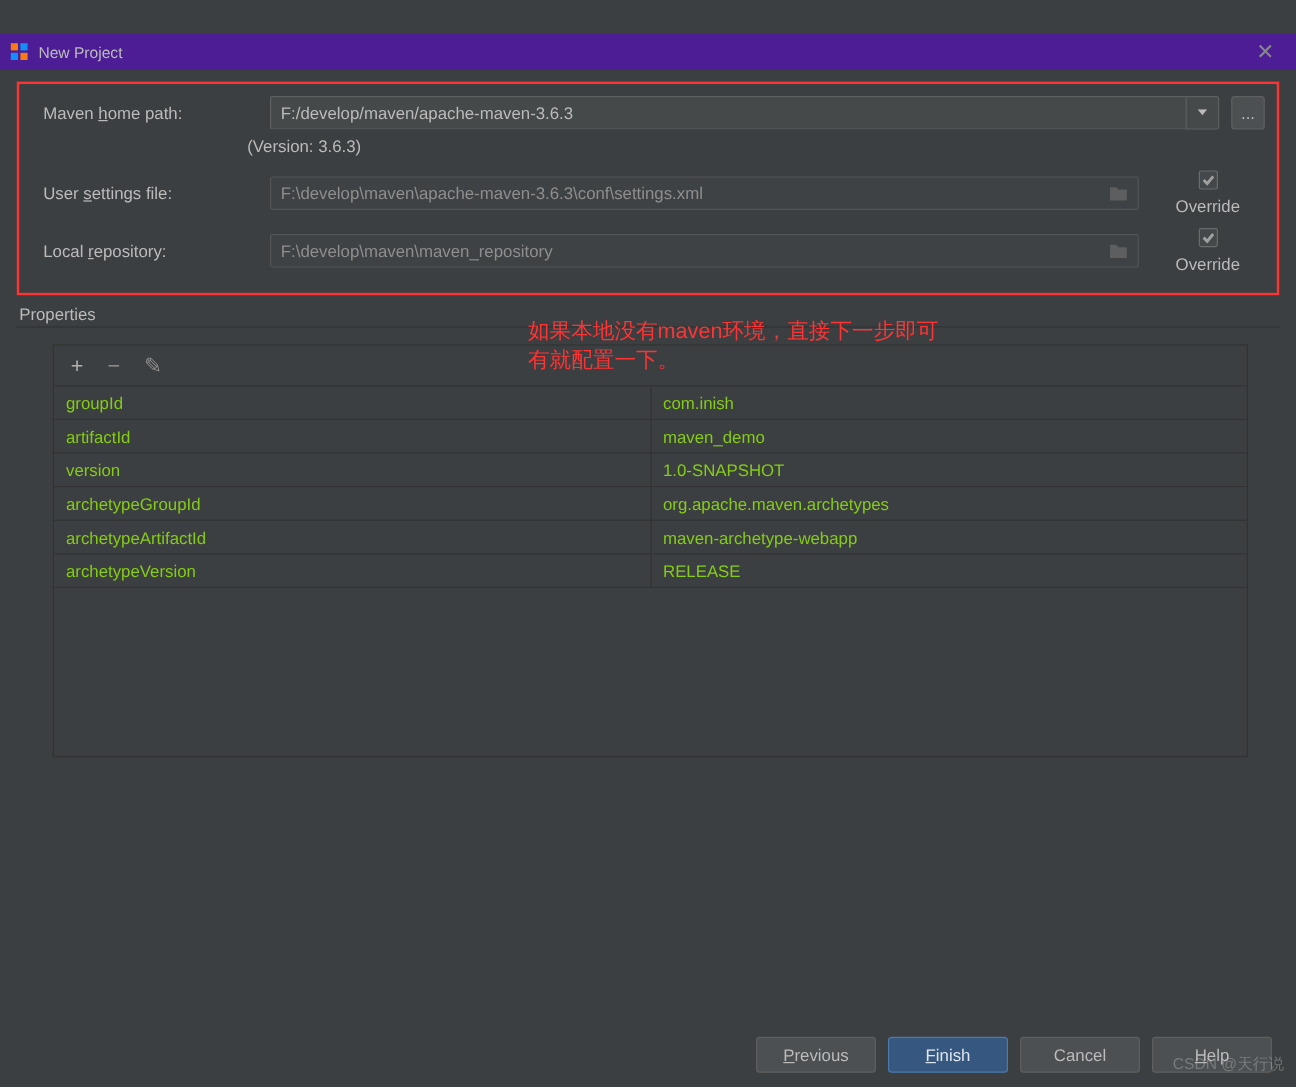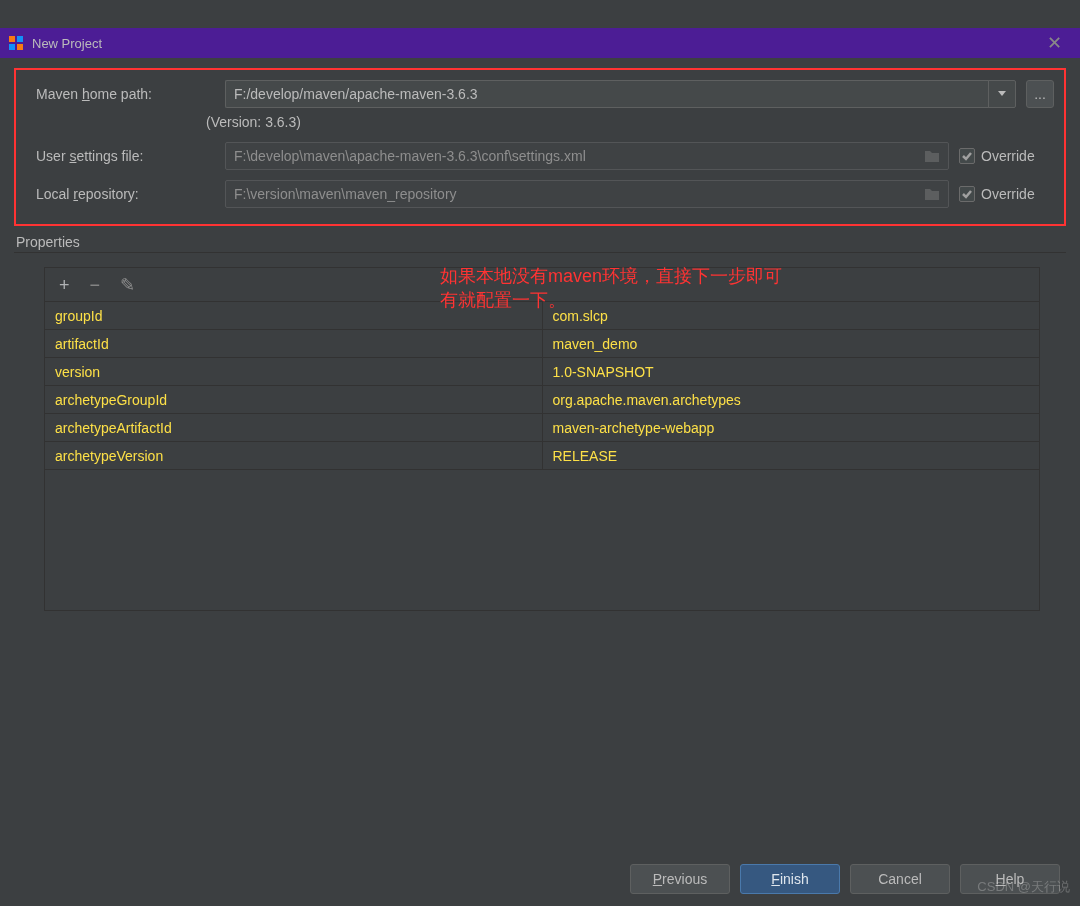--- a/index.html
+++ b/index.html
@@ -13,32 +13,32 @@
   .field-row { display: flex; align-items: center; margin-bottom: 10px; gap: 10px; }
   .field-label { width: 160px; color: #bbbbbb; font-size: 14px; }
   .field-label .mn { text-decoration: underline; }
   .text-input { flex: 1; background: #45494a; border: 1px solid #5e6060; color: #bbbbbb; height: 28px; padding: 0 8px; font-size: 14px; border-radius: 2px; display:flex; align-items:center;margin-left:19px; }
   .text-input.disabled { background: #3f4244; color: #8e8e8e; border-color:#535557;}
   .dd-btn { width: 28px; height: 28px; background: #45494a; border: 1px solid #5e6060; display:flex; align-items:center; justify-content:center; margin-left:-1px; border-radius:0 2px 2px 0;}
   .dd-btn svg { fill:#bbbbbb;}
   .btn-square { width: 28px; height: 28px; background: #4c5052; border: 1px solid #5e6060; color:#bbbbbb; display:flex; align-items:center; justify-content:center; border-radius:3px; font-size:14px;}
   .version-line { margin-left: 170px; color: #bbbbbb; font-size: 14px; margin-top:-4px; margin-bottom:12px; }
   .folder-icon { width:16px; height:14px; margin-left:auto; opacity:0.5;}
-  .override { display:flex; align-items:center; gap:6px; color:#bbbbbb; font-size:14px; width:95px;}
+  .override { display:flex; align-items:center; gap:6px; color:#bbbbbb; font-size:14px; width:95px;flex-direction:column;}
   .chk { width:16px; height:16px; background:#43494a; border:1px solid #6b6b6b; display:flex; align-items:center; justify-content:center; border-radius:2px;}
   .chk svg{stroke:#a0a0a0; stroke-width:2.5; fill:none;}
   .section-title { font-size: 14px; color:#bbbbbb; margin: 6px 0 0 2px; }
   .sep-line{height:1px; background:#323232; margin-top:2px; margin-bottom:0;}
   .props-panel{ border:1px solid #323232; margin:14px 26px 0 30px; background:#3c3f41;}
   .toolbar{ height:34px; border-bottom:1px solid #323232; display:flex; align-items:center; gap:20px; padding:0 14px;}
   .tb-ico{ color:#8e8e8e; font-size:18px; line-height:1;}
   .tb-ico.plus{color:#afb1b3;}
   .table{ width:100%;}
   .row{ display:flex; border-bottom:1px solid #323232; height:28px;}
-  .cell{ flex:1; padding:4px 10px; font-size:14px; color:#fde047; display:flex; align-items:center;}
+  .cell{ flex:1; padding:4px 10px; font-size:14px; color:#84cc16; display:flex; align-items:center;}
   .cell:first-child{border-right:1px solid #323232;}
   .empty-space{height:140px;}
   .annotation{ position:absolute; top:264px; left:440px; color:#ff3333; font-family: "SimSun","Microsoft YaHei",sans-serif; font-size:18px; line-height:1.35; pointer-events:none;}
   .footer{ position:absolute; bottom:12px; right:20px; display:flex; gap:10px;}
   .btn{ min-width:100px; height:30px; border:1px solid #5e6060; background:#4c5052; color:#bbbbbb; font-size:14px; border-radius:3px; display:flex; align-items:center; justify-content:center;}
   .btn.primary{ background:#365880; border-color:#4a79ab; color:#dfe6ed;}
   .btn .mn{text-decoration:underline;}
   .watermark{position:absolute; bottom:10px; right:10px; color:rgba(200,200,200,0.35); font-size:13px; font-family:"Microsoft YaHei",sans-serif;}
   .maven-combo{display:flex; flex:1;}
   .maven-combo .text-input{border-right:none; border-radius:2px 0 0 2px;}
@@ -92,21 +92,21 @@
               <path d="M1 5 L4 8 L9 2"></path>
             </svg>
           </span>
         <span>Override</span>
       </div>
     </div>
 
     <div class="field-row" style="margin-bottom:2px;">
       <div class="field-label"><span>Local </span><span class="mn">r</span><span>epository:</span></div>
       <div class="text-input disabled">
-        <span>F:\version\maven\maven_repository</span>
+        <span>F:\develop\maven\maven_repository</span>
         <span class="folder-icon"><svg viewBox="0 0 16 14">
               <path d="M1 2 h5 l2 2 h7 v9 h-14 z" fill="#7a7a7a"></path>
             </svg></span>
       </div>
       <div class="override">
         <span class="chk">
             <svg width="10" height="10" viewBox="0 0 10 10">
               <path d="M1 5 L4 8 L9 2"></path>
             </svg>
           </span>
@@ -120,21 +120,21 @@
 
   <div class="props-panel">
     <div class="toolbar">
       <span class="tb-ico plus">+</span>
       <span class="tb-ico">−</span>
       <span class="tb-ico">✎</span>
     </div>
     <div class="table">
       <div class="row">
           <div class="cell">groupId</div>
-          <div class="cell">com.slcp</div>
+          <div class="cell">com.inish</div>
         </div>
       <div class="row">
           <div class="cell">artifactId</div>
           <div class="cell">maven_demo</div>
         </div>
       <div class="row">
           <div class="cell">version</div>
           <div class="cell">1.0-SNAPSHOT</div>
         </div>
       <div class="row">

